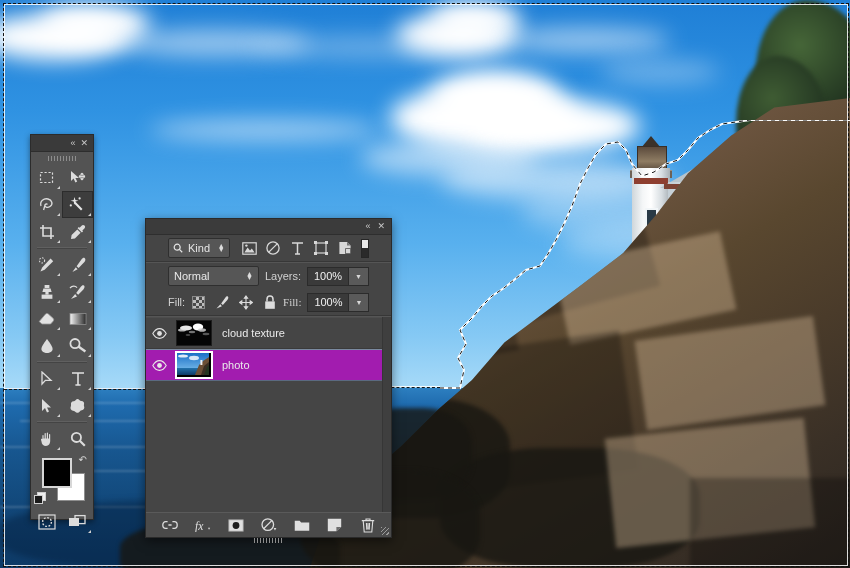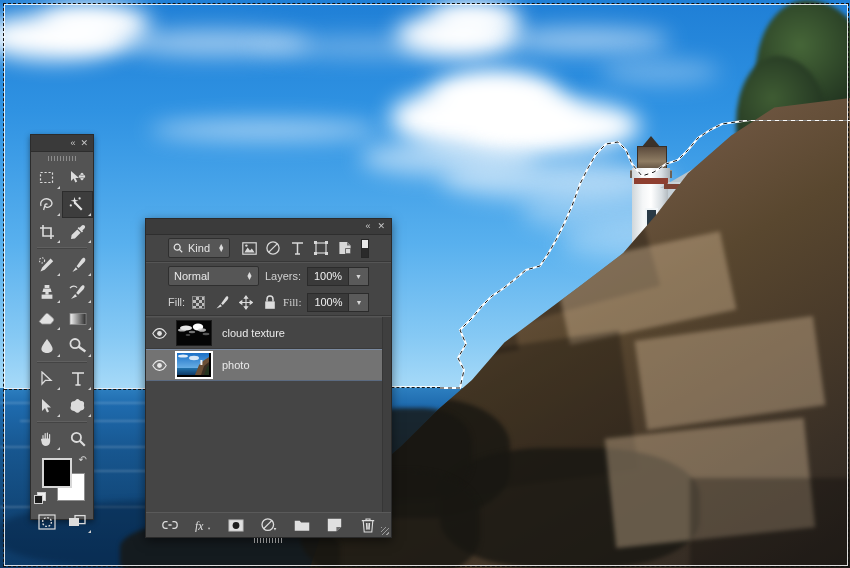--- a/index.html
+++ b/index.html
@@ -201,21 +201,21 @@
       linear-gradient(45deg,#bdbdbd 25%,transparent 25% 75%,#bdbdbd 75%);
     background-size:6px 6px;background-position:0 0,3px 3px;background-color:#4a4a4a;
     border:1px solid #8a8a8a;
   }
 
   .lp-list{flex:1;position:relative;overflow:hidden;background:#454545;}
   .lrow{
     display:flex;align-items:center;height:30px;gap:0;
     border-bottom:1px solid #3a3a3a;border-top:1px solid #4d4d4d;
   }
-  .lrow.sel{background:#737373;border-top-color:#7b8aa0;border-bottom-color:#5b6a80;}
+  .lrow.sel{background:#a21caf;border-top-color:#7b8aa0;border-bottom-color:#5b6a80;}
   .eye{width:26px;display:flex;align-items:center;justify-content:center;color:#e2e2e2;}
   .thumbwrap{width:44px;display:flex;align-items:center;justify-content:center;}
   .thumb{width:34px;height:24px;border:1px solid #1d1d1d;background:#000;position:relative;overflow:hidden;}
   .thumb.selected{border:2px solid #ffffff;}
   .lname{font-size:11px;color:#eaeaea;padding-left:6px;}
 
   .scrolltrack{
     position:absolute;right:0;top:0;width:8px;height:100%;
     background:#3f3f3f;border-left:1px solid #363636;
   }

